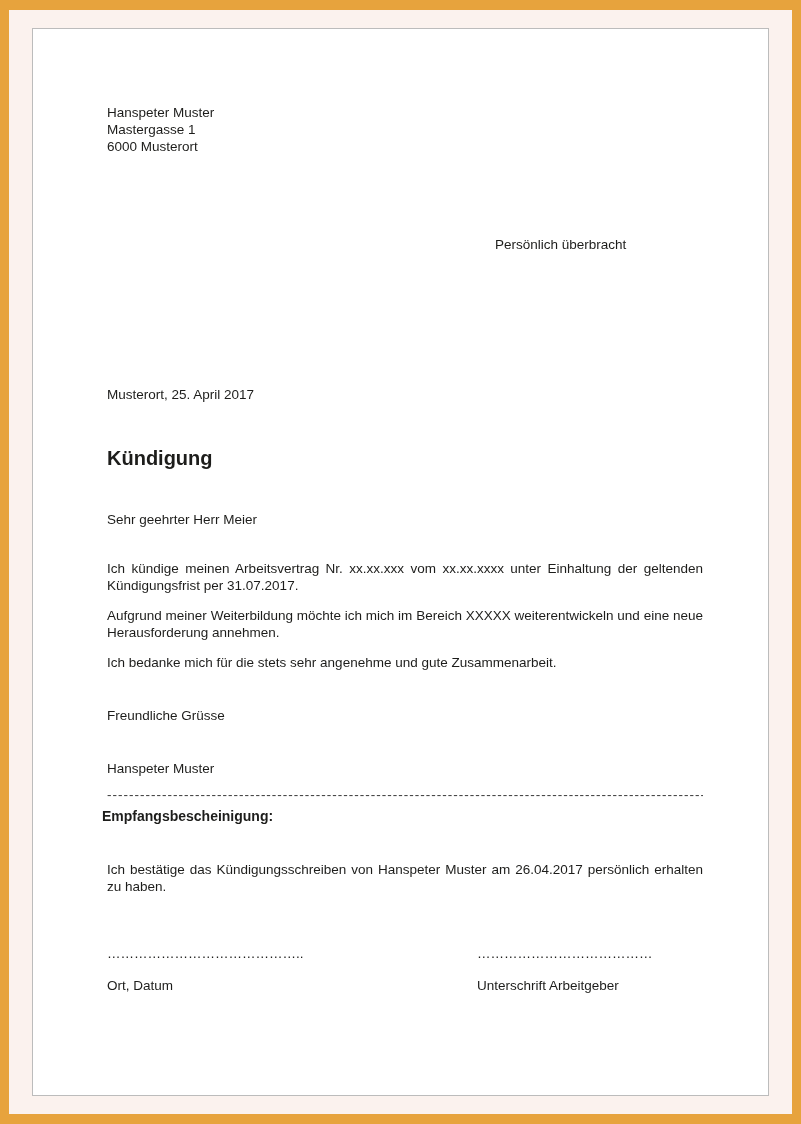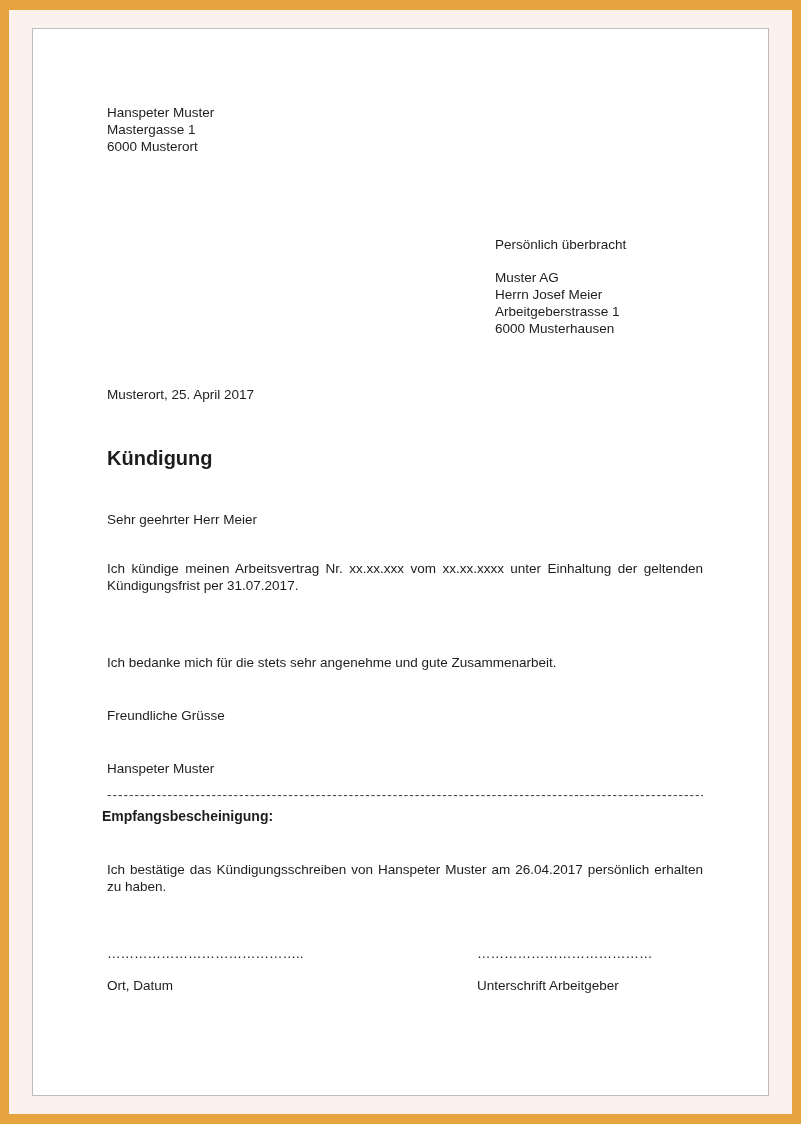--- a/index.html
+++ b/index.html
@@ -58,34 +58,29 @@
     <div class="page">
 
       <div class="abs sender">
         <div>Hanspeter Muster</div>
         <div>Mastergasse 1</div>
         <div>6000 Musterort</div>
       </div>
 
       <div class="abs delivery">Persönlich überbracht</div>
 
-      <div class="abs recipient">
-        <div>Muster AG</div>
-        <div>Herrn Josef Meier</div>
-        <div>Arbeitgeberstrasse 1</div>
-        <div>6000 Musterhausen</div>
-      </div>
 
       <div class="abs dateline">Musterort, 25. April 2017</div>
 
       <div class="abs subject">Kündigung</div>
 
       <div class="abs salutation">Sehr geehrter Herr Meier</div>
 
       <div class="abs para para1">Ich kündige meinen Arbeitsvertrag Nr. xx.xx.xxx vom xx.xx.xxxx unter Einhaltung der geltenden Kündigungsfrist per 31.07.2017.</div>
+      <div class="abs para para2">Aufgrund meiner Weiterbildung möchte ich mich im Bereich XXXXX weiterentwickeln und eine neue Herausforderung annehmen.</div>
       <div class="abs para para3">Ich bedanke mich für die stets sehr angenehme und gute Zusammenarbeit.</div>
 
       <div class="abs closing">Freundliche Grüsse</div>
 
       <div class="abs signature">Hanspeter Muster</div>
 
       <div class="abs separator">--------------------------------------------------------------------------------------------------------------------------------------------</div>
 
       <div class="abs rheading">Empfangsbescheinigung:</div>
 

